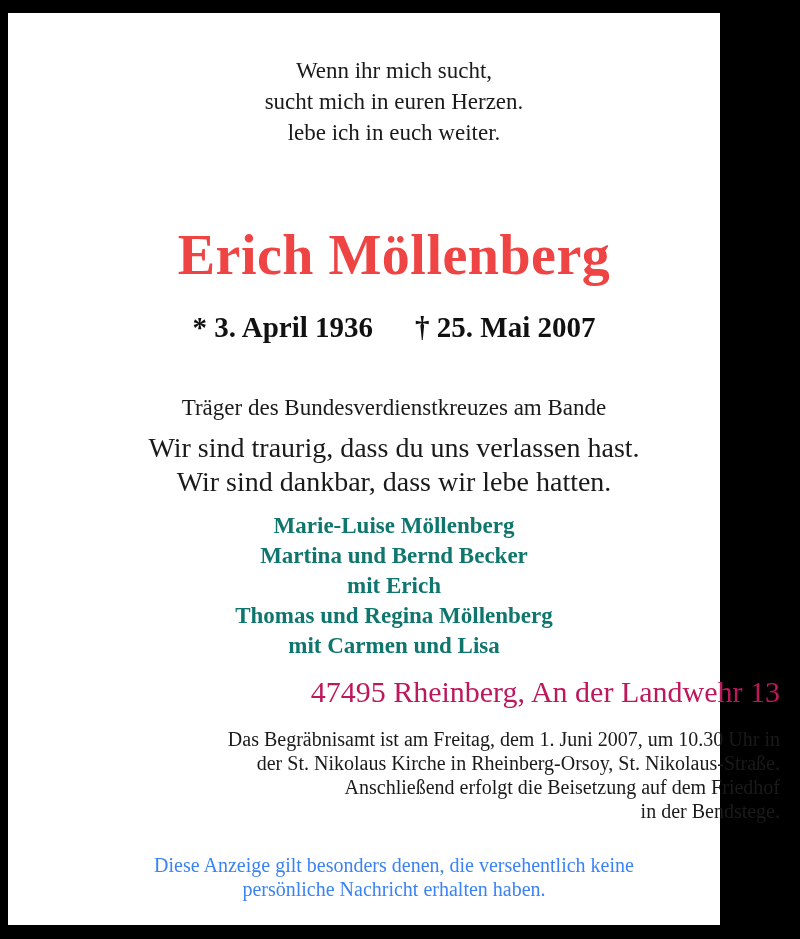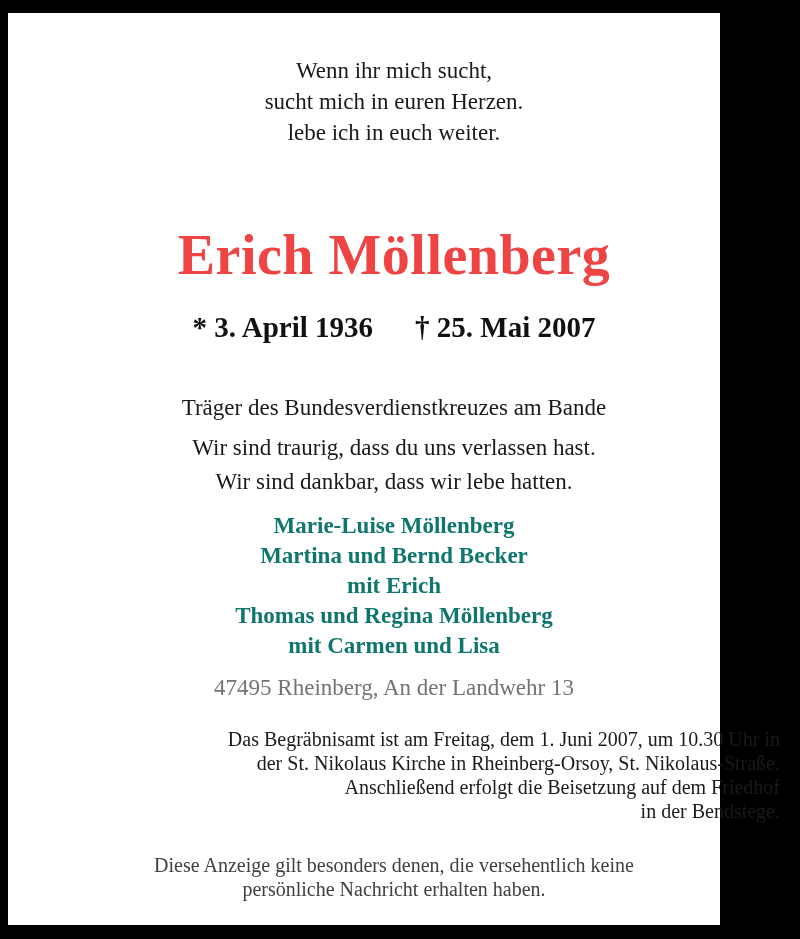--- a/index.html
+++ b/index.html
@@ -46,43 +46,44 @@
       font-size: 29px;
       font-weight: bold;
       color: #111111;
     }
     .dates .gap { display: inline-block; width: 42px; }
     .honor {
       font-size: 23px;
       color: #1a1a1a;
     }
     .farewell {
-      font-size: 23px;
+      font-size: 28px;
       line-height: 34px;
       color: #1a1a1a;
     }
     .family {
       font-size: 23px;
       font-weight: bold;
       line-height: 30px;
       color: #0f766e;
     }
     .address {
-      font-size: 23px;
-      color: #737373;
+      font-size: 30px;
+      color: #be185d;
+      text-align: right;
     }
     .funeral {
       font-size: 20px;
       line-height: 24px;
       color: #1a1a1a;
     }
     .note {
       font-size: 20px;
       line-height: 24px;
-      color: #404040;
+      color: #3b82f6;
     }
     .block { display: block; }
   </style>
 </head>
 <body>
 
 <div class="frame">
 
   <div class="line verse" style="top:42px;">
     <span class="block">Wenn ihr mich sucht,</span>

